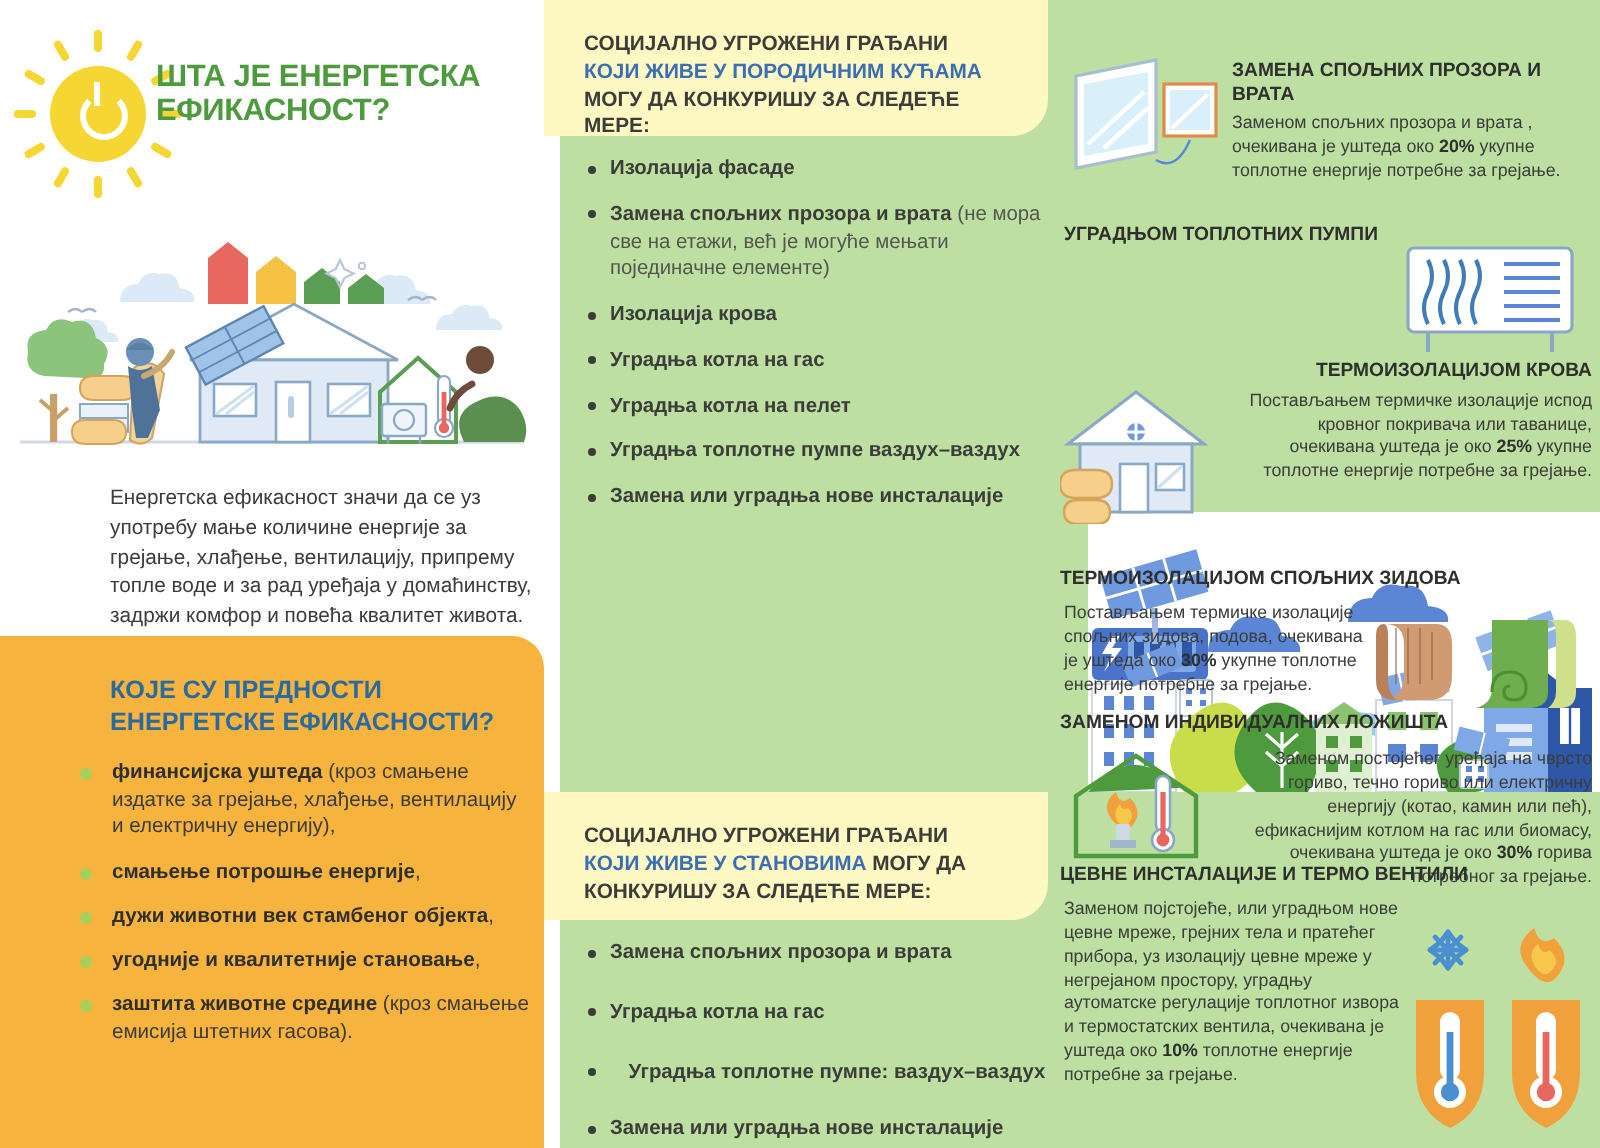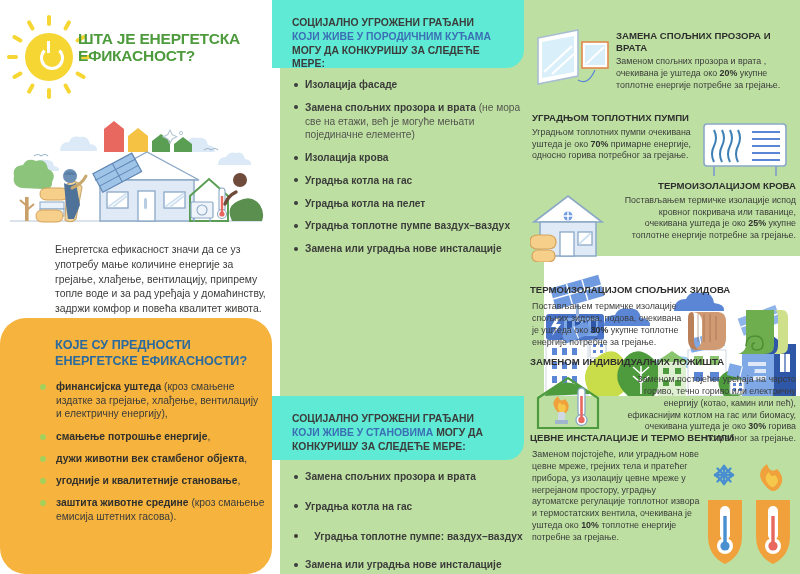--- a/index.html
+++ b/index.html
@@ -80,21 +80,20 @@
     font-size: 10.4px; line-height: 1.42;
     color: #3c3c3b;
   }
 
   
   .orange-panel {
     position: absolute; left: 0; top: 318px;
     width: 272px; height: 256px;
     background: #f6b33d;
     border-top-right-radius: 16px;
-    border-radius: 26px;
   }
   .orange-title {
     position: absolute; left: 55px; top: 19px;
     width: 210px;
     color: #2a6a9e;
     font-size: 12.6px; font-weight: bold;
     line-height: 1.3;
   }
   .benefits {
     position: absolute; left: 40px; top: 62px;
@@ -115,21 +114,21 @@
   }
   .benefit b { font-weight: bold; color: #2f2f2e; }
 
   
   .mid-col {
     position: absolute; left: 272px; top: 0;
     width: 258px; height: 574px;
   }
   .card {
     position: absolute;
-    background: #5eead4;
+    background: #fef9c3;
     border-bottom-right-radius: 18px;
     border-bottom-left-radius: 0;
   }
   .card-head {
     padding: 16px 20px 14px 20px;
     font-size: 10.4px; font-weight: bold;
     line-height: 1.33;
     color: #3c3c3b;
   }
   .card-head .blue { color: #3b6fb5; }
@@ -451,23 +450,20 @@
         <div class="rtitle">ЗАМЕНА СПОЉНИХ ПРОЗОРА И ВРАТА</div>
         <div class="rbody" style="margin-top:3px;">
           <span>Заменом спољних прозора и врата , очекивана је уштеда око </span><b>20%</b><span> укупне топлотне енергије потребне за грејање.</span>
         </div>
       </div>
     </div>
 
     <div class="rblock" style="left:0; top:112px; width:270px;">
       <div style="position:absolute; left:2px; top:0; width:165px;">
         <div class="rtitle">УГРАДЊОМ ТОПЛОТНИХ ПУМПИ</div>
-        <div class="rbody" style="margin-top:3px;">
-          <span>Уградњом топлотних пумпи очекивана уштеда је око </span><b>70%</b><span> примарне енергије, односно горива потребног за грејање.</span>
-        </div>
       </div>
       <svg class="ticon" style="left:170px; top:8px;" width="96" height="60" viewBox="0 0 96 60">
         <rect x="4" y="4" width="82" height="42" rx="3" fill="#ffffff" stroke="#8aa8c6" stroke-width="1.6"></rect>
         <g stroke="#3d7fb5" stroke-width="2" fill="none">
           <path d="M14 10 q4 8 0 16 q-4 8 0 16"></path>
           <path d="M22 10 q4 8 0 16 q-4 8 0 16"></path>
           <path d="M30 10 q4 8 0 16 q-4 8 0 16"></path>
           <path d="M38 10 q4 8 0 16 q-4 8 0 16"></path>
         </g>
         <g stroke="#5b86d6" stroke-width="2" fill="none">

